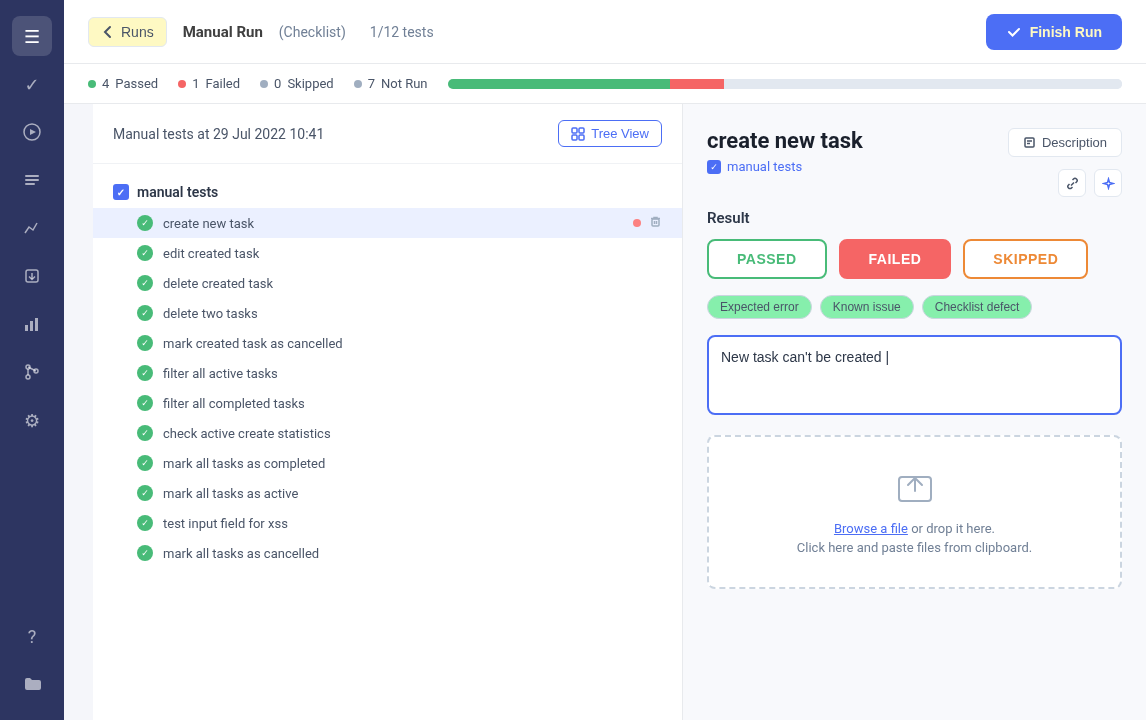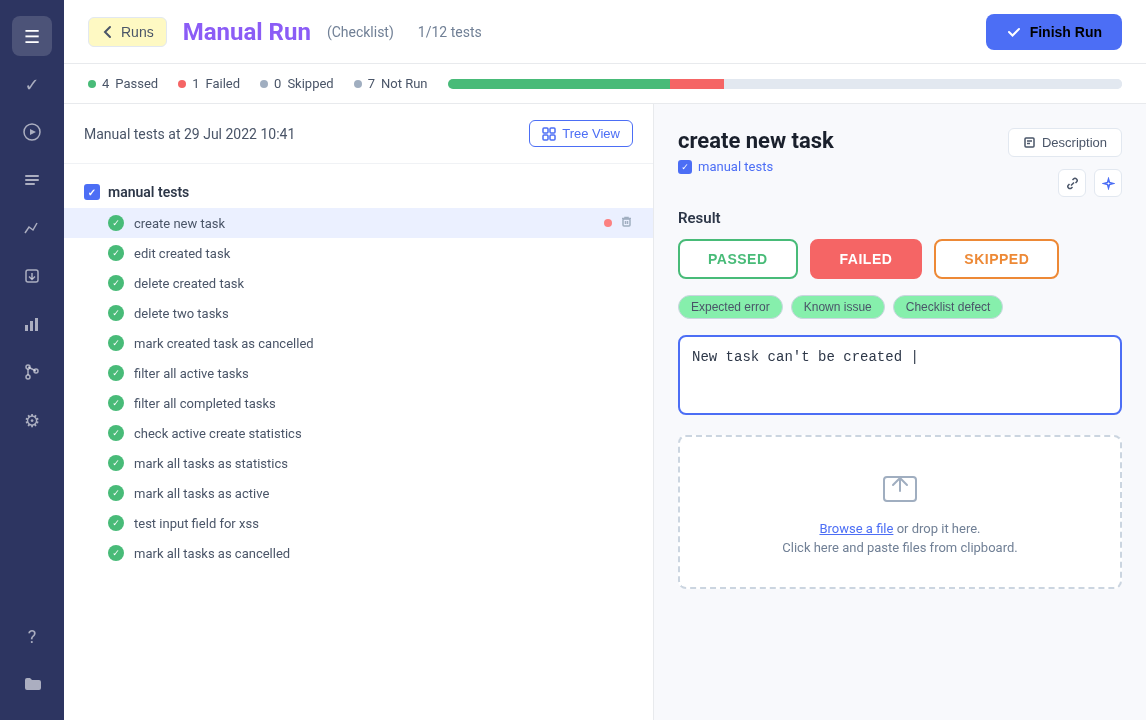--- a/index.html
+++ b/index.html
@@ -62,38 +62,38 @@
       color: #4a5568;
       font-size: 14px;
       font-weight: 500;
       cursor: pointer;
       border: 1px solid #e2e8f0;
       padding: 6px 12px;
       border-radius: 6px;
       background: #fef9c3;
     }
     .header-title {
-      font-size: 24px;
+      font-size: 15px;
       font-weight: 700;
-      color: #8b5cf6;
+      color: #404040;
     }
     .header-subtitle {
       color: #718096;
       font-size: 14px;
       font-weight: 400;
     }
     .header-count {
       color: #718096;
       font-size: 14px;
       margin-left: 8px;
     }
     .finish-btn {
       margin-left: auto;
       background: #4c6ef5;
-      color: #000000;
+      color: #fef9c3;
       border: none;
       padding: 10px 20px;
       border-radius: 8px;
       font-size: 14px;
       font-weight: 600;
       cursor: pointer;
       display: flex;
       align-items: center;
       gap: 8px;
     }
@@ -135,20 +135,21 @@
     .progress-segment { height: 100%; }
     .progress-segment.passed { background: #48bb78; }
     .progress-segment.failed { background: #f56565; }
     .progress-segment.notrun { background: #e2e8f0; }
 
     
     .content {
       flex: 1;
       display: flex;
       overflow: hidden;
+      padding-left: 29px;
     }
 
     
     .left-panel {
       width: 590px;
       background: #fff;
       border-right: 1px solid #e8eaed;
       display: flex;
       flex-direction: column;
       flex-shrink: 0;
@@ -378,21 +379,21 @@
       border-radius: 8px;
       padding: 12px;
       min-height: 80px;
       background: #fff;
       font-size: 14px;
       color: #2d3748;
       margin-bottom: 16px;
       outline: none;
       width: 100%;
       resize: none;
-      font-family: Liberation Mono, monospace;
+      font-family: Liberation Sans, sans-serif;
     }
 
     .upload-area {
       border: 2px dashed #cbd5e0;
       border-radius: 8px;
       padding: 32px 20px;
       text-align: center;
       background: #fff;
       color: #718096;
       font-size: 13px;
@@ -660,21 +661,21 @@
                     <path d="M5 3.5V2.5h3v1"></path>
                     <rect x="3" y="4" width="7" height="7" rx="1"></rect>
                     <line x1="5.5" y1="6" x2="5.5" y2="9"></line>
                     <line x1="7.5" y1="6" x2="7.5" y2="9"></line>
                   </svg>
       </button>
     </div>
   </div>
             <div class="test-item">
     <div class="test-check">✓</div>
-    <span class="test-name">mark all tasks as statistics</span>
+    <span class="test-name">mark all tasks as completed</span>
     <div class="test-actions">
       <button class="dot-btn "></button>
       <button class="trash-btn">
         <svg width="13" height="13" viewBox="0 0 13 13" fill="none" stroke="#a0aec0" stroke-width="1.5">
                     <polyline points="2,3.5 11,3.5"></polyline>
                     <path d="M5 3.5V2.5h3v1"></path>
                     <rect x="3" y="4" width="7" height="7" rx="1"></rect>
                     <line x1="5.5" y1="6" x2="5.5" y2="9"></line>
                     <line x1="7.5" y1="6" x2="7.5" y2="9"></line>
                   </svg>

